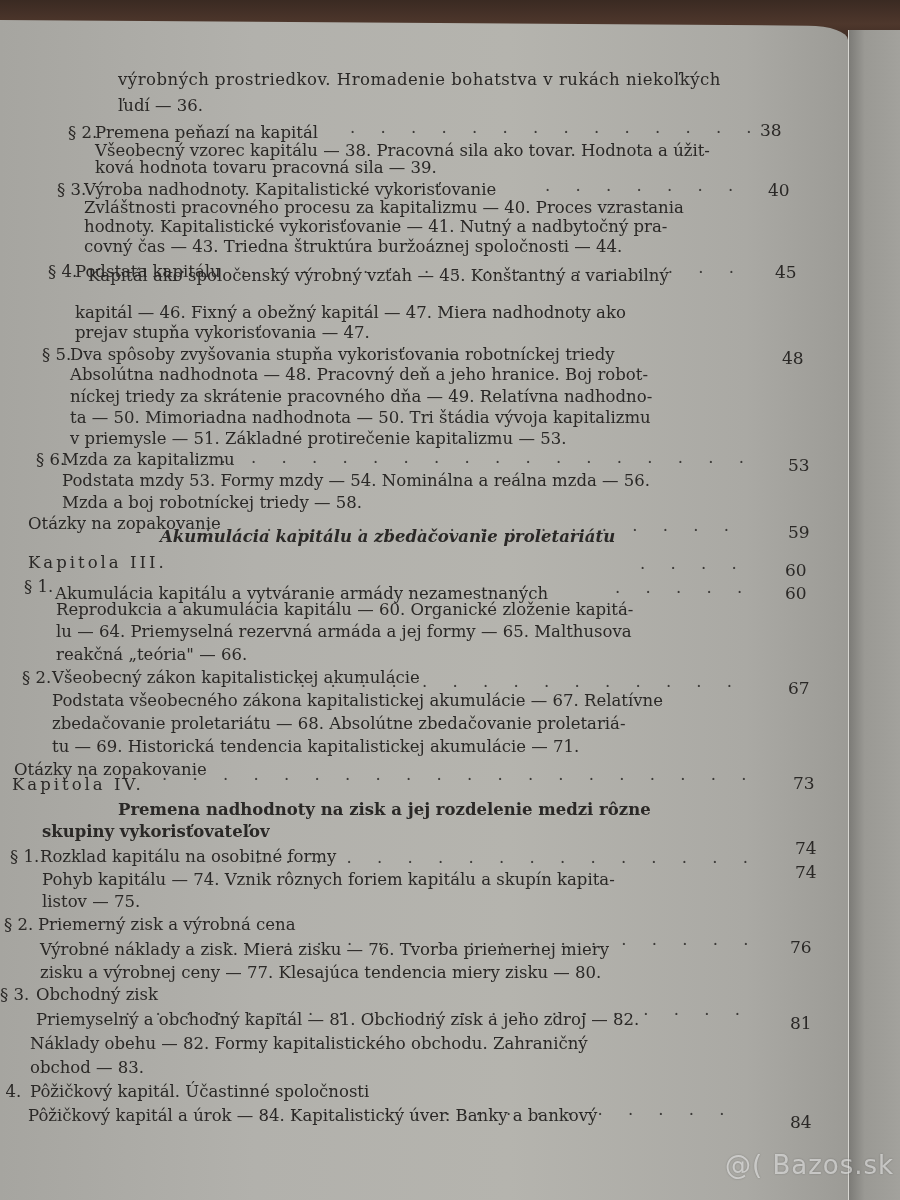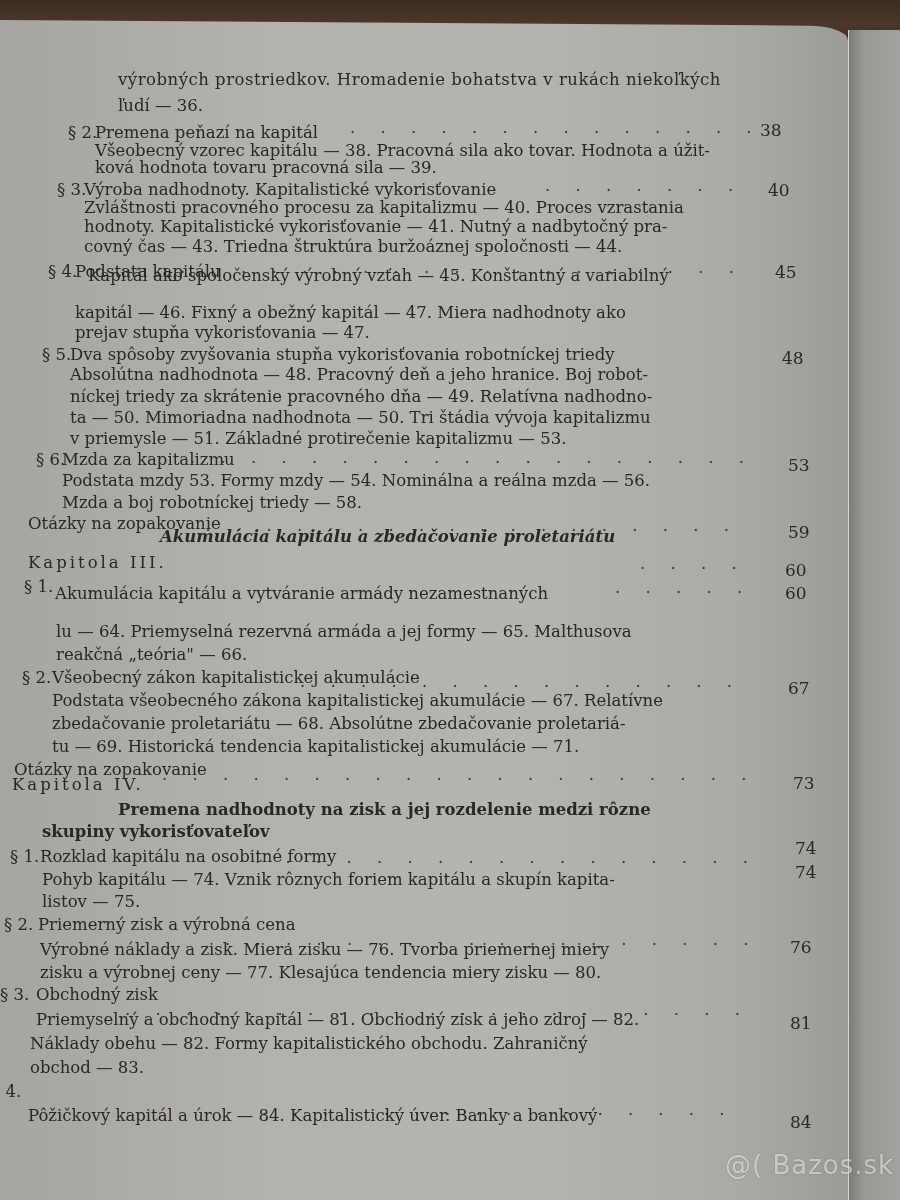--- a/index.html
+++ b/index.html
@@ -99,20 +99,21 @@
 
   <div class="sec spaced" style="left:28px;top:553px;">Kapitola III.</div>
   <div class="sec bold" style="left:160px;top:527px;font-style:italic;">Akumulácia kapitálu a zbedačovanie proletariátu</div>
   <div class="dots" style="left: 640px; top: 554px; max-width: 110px;">. . . . . . . . . . . . . . . . . . . . . . . .</div>
   <div class="pg" style="left:785px;top:560px;">60</div>
 
   <div class="sec" style="left:24px;top:577px;">§ 1.</div>
   <div class="sec" style="left:55px;top:561px;margin-top:23px;">Akumulácia kapitálu a vytváranie armády nezamestnaných</div>
   <div class="dots" style="left: 615px; top: 578px; max-width: 135px;">. . . . . . . . . . . . . . . . . . . . . . . .</div>
   <div class="pg" style="left:785px;top:583px;">60</div>
+  <div class="line" style="left:56px;top:600px;">Reprodukcia a akumulácia kapitálu — 60. Organické zloženie kapitá-</div>
   <div class="line" style="left:56px;top:622px;">lu — 64. Priemyselná rezervná armáda a jej formy — 65. Malthusova</div>
   <div class="line" style="left:56px;top:645px;">reakčná „teória" — 66.</div>
 
   <div class="sec" style="left:22px;top:668px;">§ 2.</div>
   <div class="sec" style="left:52px;top:668px;">Všeobecný zákon kapitalistickej akumulácie</div>
   <div class="dots" style="left: 300px; top: 672px; max-width: 450px;">. . . . . . . . . . . . . . . . . . . . . . . .</div>
   <div class="pg" style="left:788px;top:678px;">67</div>
   <div class="line" style="left:52px;top:691px;">Podstata všeobecného zákona kapitalistickej akumulácie — 67. Relatívne</div>
   <div class="line" style="left:52px;top:714px;">zbedačovanie proletariátu — 68. Absolútne zbedačovanie proletariá-</div>
   <div class="line" style="left:52px;top:737px;">tu — 69. Historická tendencia kapitalistickej akumulácie — 71.</div>
@@ -142,20 +143,21 @@
 
   <div class="sec" style="left:0px;top:985px;">§ 3.</div>
   <div class="sec" style="left:36px;top:985px;">Obchodný zisk</div>
   <div class="dots" style="left: 125px; top: 1000px; max-width: 625px;">. . . . . . . . . . . . . . . . . . . . . . . .</div>
   <div class="pg" style="left:790px;top:1013px;">81</div>
   <div class="line" style="left:36px;top:1010px;">Priemyselný a obchodný kapitál — 81. Obchodný zisk a jeho zdroj — 82.</div>
   <div class="line" style="left:30px;top:1034px;">Náklady obehu — 82. Formy kapitalistického obchodu. Zahraničný</div>
   <div class="line" style="left:30px;top:1058px;">obchod — 83.</div>
 
   <div class="sec" style="left:-8px;top:1082px;">§ 4.</div>
+  <div class="sec" style="left:30px;top:1082px;">Pôžičkový kapitál. Účastinné spoločnosti</div>
   <div class="dots" style="left: 262px; top: 1100px; max-width: 488px;">. . . . . . . . . . . . . . . . . . . . . . . .</div>
   <div class="pg" style="left:790px;top:1112px;">84</div>
   <div class="line" style="left:28px;top:1106px;">Pôžičkový kapitál a úrok — 84. Kapitalistický úver. Banky a bankový</div>
 </div>
 
 <div class="watermark">@( Bazos.sk</div>
 
 <style>
   
   .dots { max-width:380px; overflow:hidden; }

